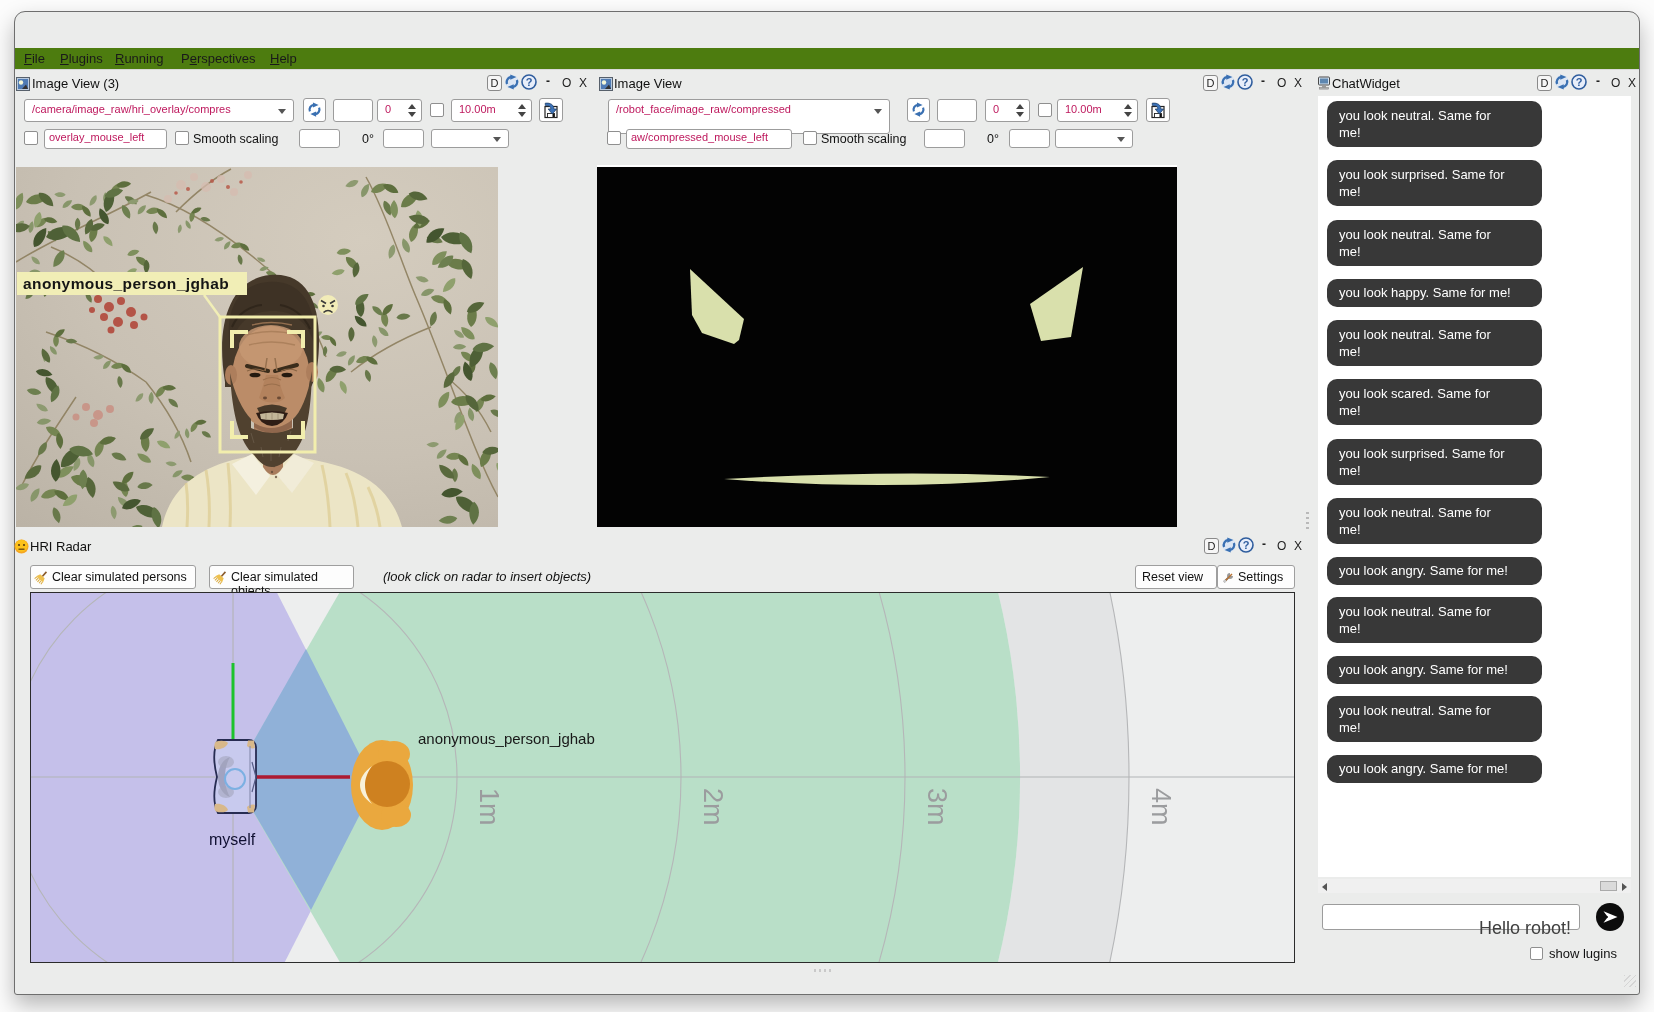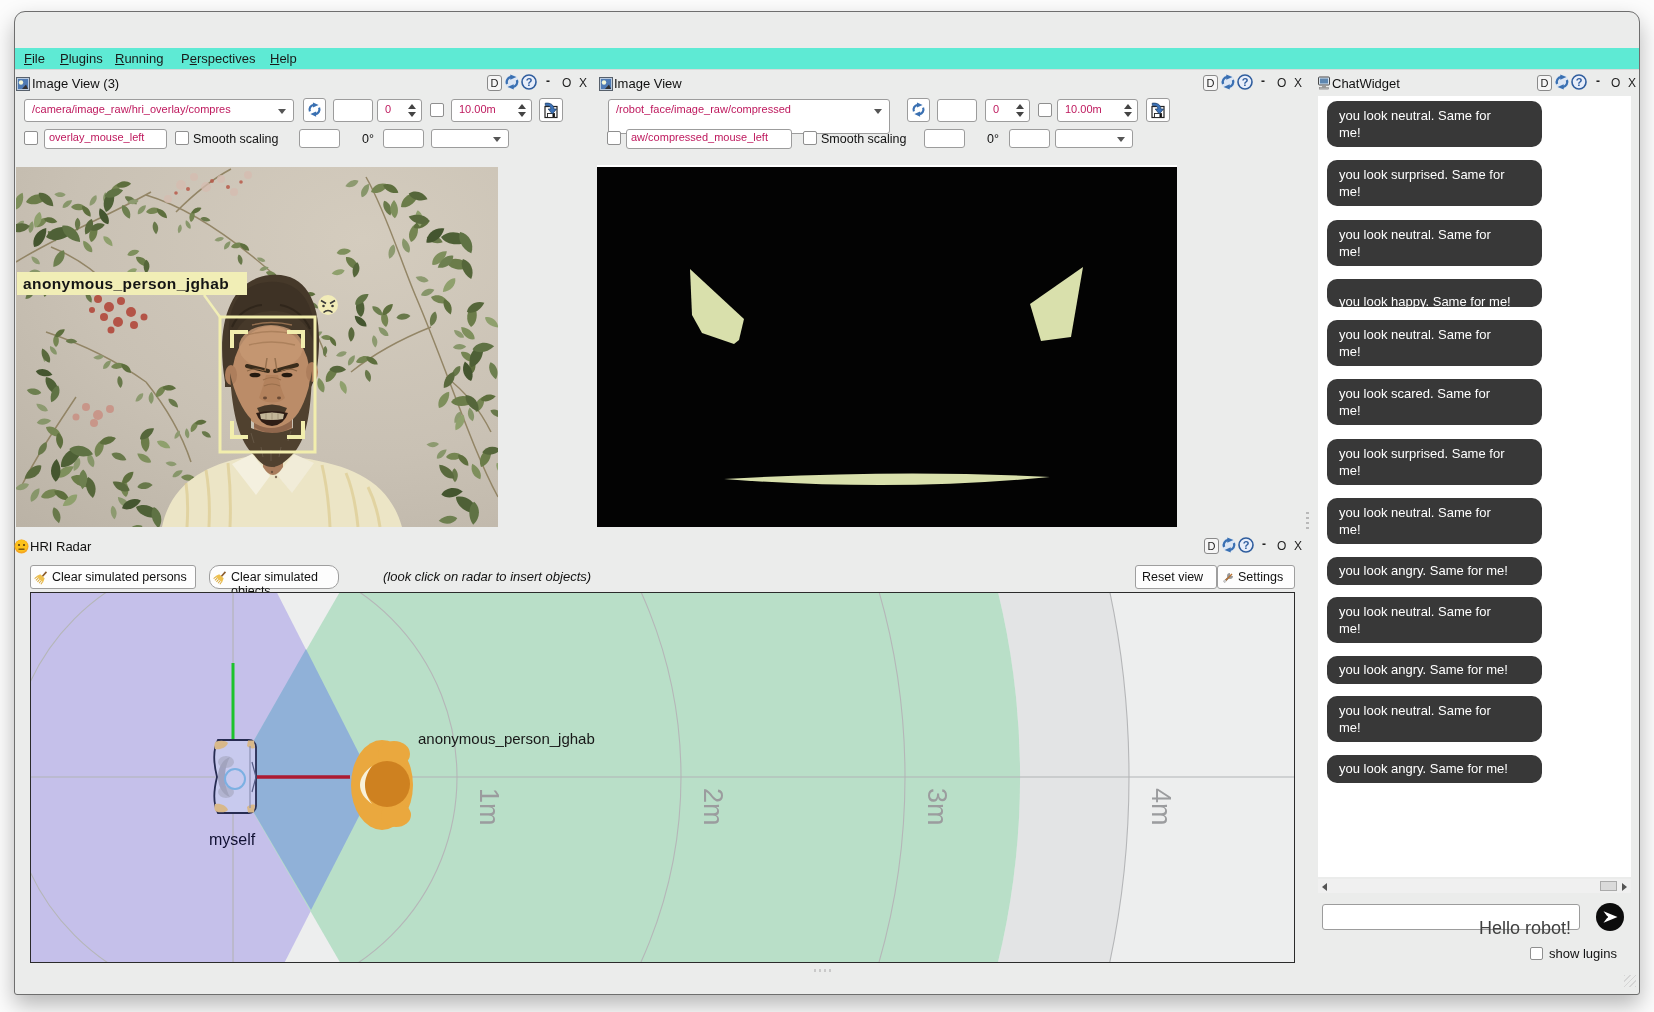--- a/index.html
+++ b/index.html
@@ -4,21 +4,21 @@
 <style>
 html,body{margin:0;padding:0;}
 body{font-family:"Liberation Sans",sans-serif;}
 #page{position:relative;width:1654px;height:1012px;background:#fcfcfc;overflow:hidden;}
 #win{position:absolute;left:14px;top:11px;width:1626px;height:984px;background:#ebeceb;border:1px solid #6e6e6e;border-radius:11px 11px 3px 3px;box-shadow:0 10px 22px rgba(0,0,0,.28);box-sizing:border-box;}
 .abs{position:absolute;}
 #titlebar{position:absolute;left:14px;top:11px;width:1626px;height:37px;background:#272727;border-radius:10px 10px 0 0;}
 #title{position:absolute;left:0;top:9px;width:100%;text-align:center;color:#fff;font-size:14px;font-weight:700;letter-spacing:.1px;}
 .wbtn{position:absolute;top:7px;width:23px;height:23px;border-radius:50%;background:#3d3d3d;}
 .wbtn svg{position:absolute;left:0;top:0;}
-#menubar{position:absolute;left:15px;top:48px;width:1624px;height:21px;background:#5eead4;border-bottom:1px solid #d9d9d9;font-size:13px;color:#1a1a1a;}
+#menubar{position:absolute;left:15px;top:48px;width:1624px;height:21px;background:#4d7c0f;border-bottom:1px solid #d9d9d9;font-size:13px;color:#1a1a1a;}
 #menubar span{position:absolute;top:3px;}
 .phdr{position:absolute;font-size:13px;color:#111;}
 .hbtn{position:absolute;font-size:12px;color:#222;}
 .dbtn{position:absolute;width:15px;height:16px;border:1px solid #8a8a8a;border-radius:3px;background:#f6f6f6;color:#222;font-size:11px;text-align:center;line-height:15px;box-sizing:border-box;}
 .field,.btn,.combo,.spin{position:absolute;background:#fff;border:1px solid #9c9c9c;border-radius:3px;box-sizing:border-box;}
 .combo .arr{position:absolute;right:7px;top:9px;width:0;height:0;border-left:4px solid transparent;border-right:4px solid transparent;border-top:5px solid #555;}
 .ctext{position:absolute;left:7px;top:3px;font-size:11px;color:#be185d;white-space:nowrap;overflow:hidden;}
 .cb{position:absolute;width:14px;height:14px;background:#fff;border:1px solid #8f8f8f;border-radius:2px;box-sizing:border-box;}
 .spin .up{position:absolute;right:5px;top:4px;width:0;height:0;border-left:4px solid transparent;border-right:4px solid transparent;border-bottom:5px solid #444;}
 .spin .dn{position:absolute;right:5px;bottom:4px;width:0;height:0;border-left:4px solid transparent;border-right:4px solid transparent;border-top:5px solid #444;}
@@ -223,21 +223,21 @@
   <div class="tbtn" style="left:30px;top:565px;width:166px;height:24px;">
     <svg width="15" height="15" viewBox="0 0 15 15" style="position:absolute;left:3px;top:4px;">
           <g transform="rotate(42 7.5 7.5)">
             <rect x="6.6" y="0" width="1.6" height="6.2" fill="#8a5a2a"></rect>
             <path d="M4.4,6 L10.4,6 L12,10.2 L2.8,10.2 Z" fill="#eec04e"></path>
             <path d="M3.6,10.2 L3.2,13 M5.5,10.2 L5.3,13.4 M7.4,10.2 L7.4,13.4 M9.3,10.2 L9.5,13.4 M11.2,10.2 L11.6,13" stroke="#d9a93c" stroke-width="1"></path>
           </g>
         </svg>
     <span style="position:absolute;left:21px;top:4px;">Clear simulated persons</span>
       </div>
-  <div class="tbtn" style="left:209px;top:565px;width:130px;height:24px;border-radius:10px;">
+  <div class="tbtn" style="left:209px;top:565px;width:145px;height:24px;">
     <svg width="15" height="15" viewBox="0 0 15 15" style="position:absolute;left:3px;top:4px;">
           <g transform="rotate(42 7.5 7.5)">
             <rect x="6.6" y="0" width="1.6" height="6.2" fill="#8a5a2a"></rect>
             <path d="M4.4,6 L10.4,6 L12,10.2 L2.8,10.2 Z" fill="#eec04e"></path>
             <path d="M3.6,10.2 L3.2,13 M5.5,10.2 L5.3,13.4 M7.4,10.2 L7.4,13.4 M9.3,10.2 L9.5,13.4 M11.2,10.2 L11.6,13" stroke="#d9a93c" stroke-width="1"></path>
           </g>
         </svg>
     <span style="position:absolute;left:21px;top:4px;">Clear simulated objects</span>
       </div>
   <div class="lbl" style="left:383px;top:569px;font-style:italic;font-size:13px;">(look click on radar to insert objects)</div>
@@ -481,21 +481,21 @@
   <path d="M486,100 L433,137 L444,174 L474,170 Z" fill="#d9e0ac"></path>
   <path d="M127,312 Q305,302 453,310 Q300,325 127,312 Z" fill="#d9e0ac"></path>
 </svg>
 </div>
 
 <div id="chat">
   <div class="abs" style="left:1318px;top:96px;width:313px;height:781px;background:#fff;"></div>
   <div class="bubble" style="top:101px;height:46px;">you look neutral. Same for<br>me!</div>
   <div class="bubble" style="top:160px;height:46px;">you look surprised. Same for<br>me!</div>
   <div class="bubble" style="top:220px;height:46px;">you look neutral. Same for<br>me!</div>
-  <div class="bubble" style="top:279px;height:28px;padding-top:14px;">you look happy. Same for me!</div>
+  <div class="bubble" style="top:279px;height:28px;padding-top:5px;">you look happy. Same for me!</div>
   <div class="bubble" style="top:320px;height:46px;">you look neutral. Same for<br>me!</div>
   <div class="bubble" style="top:379px;height:46px;">you look scared. Same for<br>me!</div>
   <div class="bubble" style="top:439px;height:46px;">you look surprised. Same for<br>me!</div>
   <div class="bubble" style="top:498px;height:46px;">you look neutral. Same for<br>me!</div>
   <div class="bubble" style="top:557px;height:28px;padding-top:5px;">you look angry. Same for me!</div>
   <div class="bubble" style="top:597px;height:46px;">you look neutral. Same for<br>me!</div>
   <div class="bubble" style="top:656px;height:28px;padding-top:5px;">you look angry. Same for me!</div>
   <div class="bubble" style="top:696px;height:46px;">you look neutral. Same for<br>me!</div>
   <div class="bubble" style="top:755px;height:28px;padding-top:5px;">you look angry. Same for me!</div>
 

